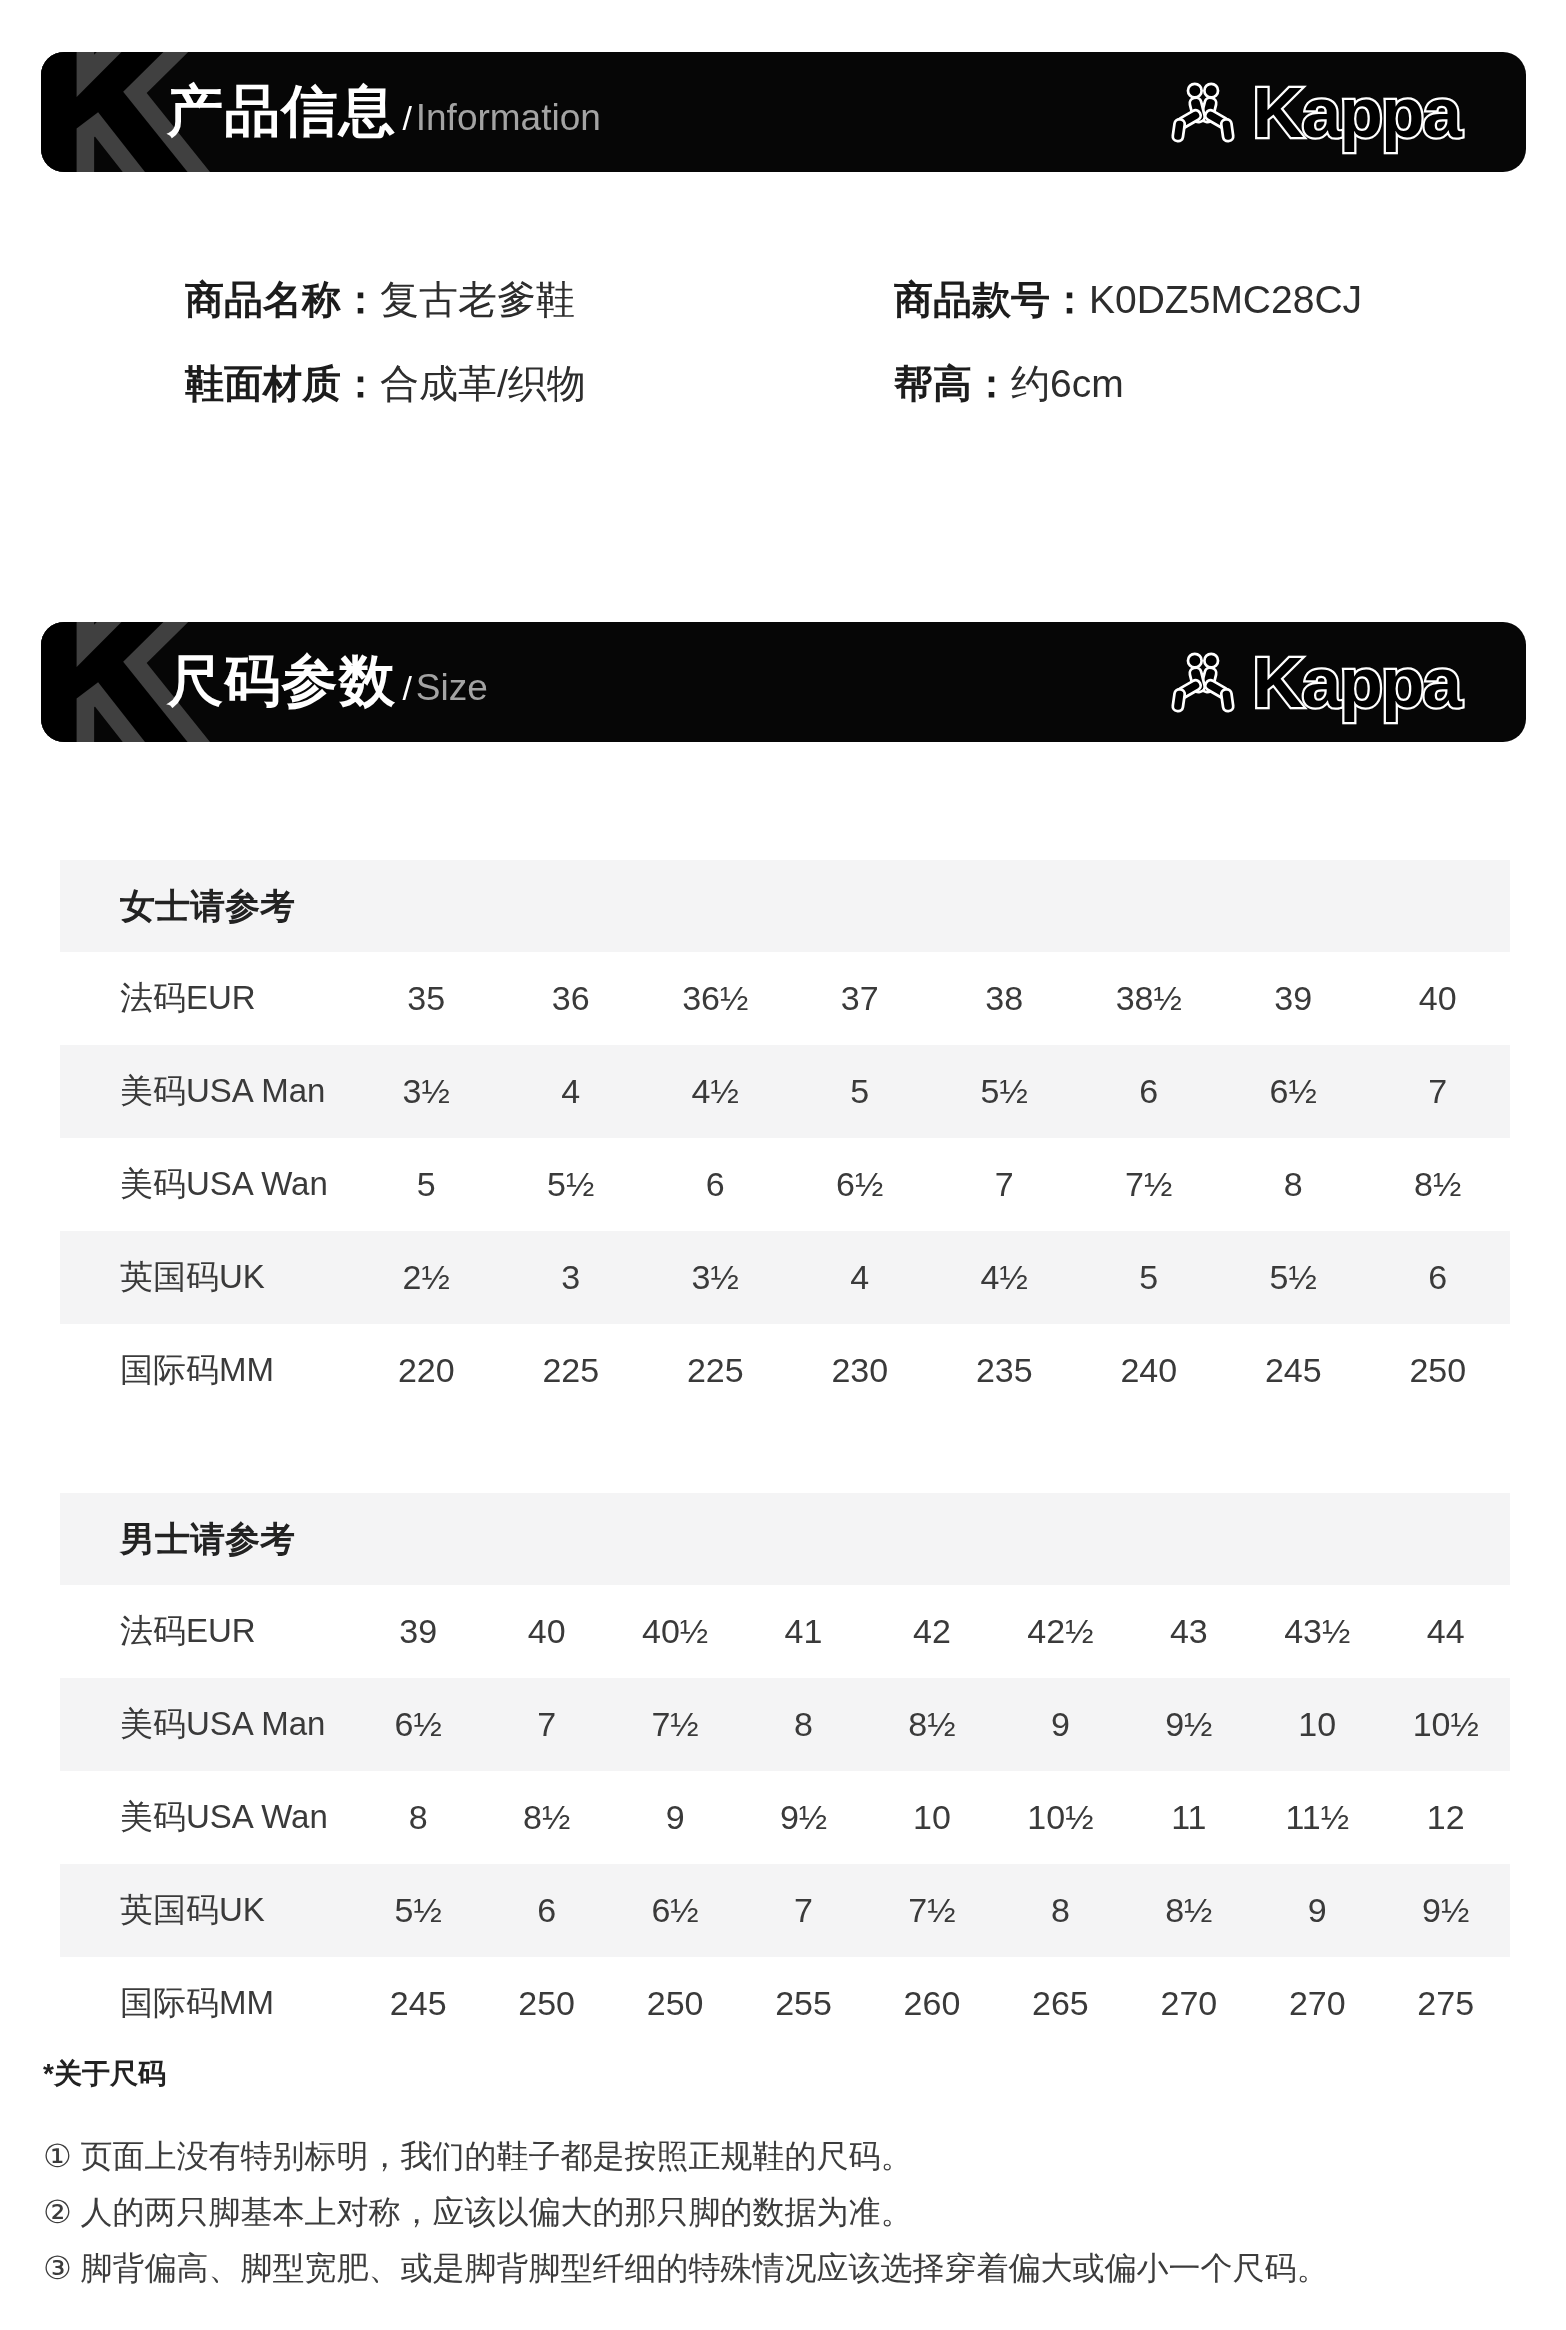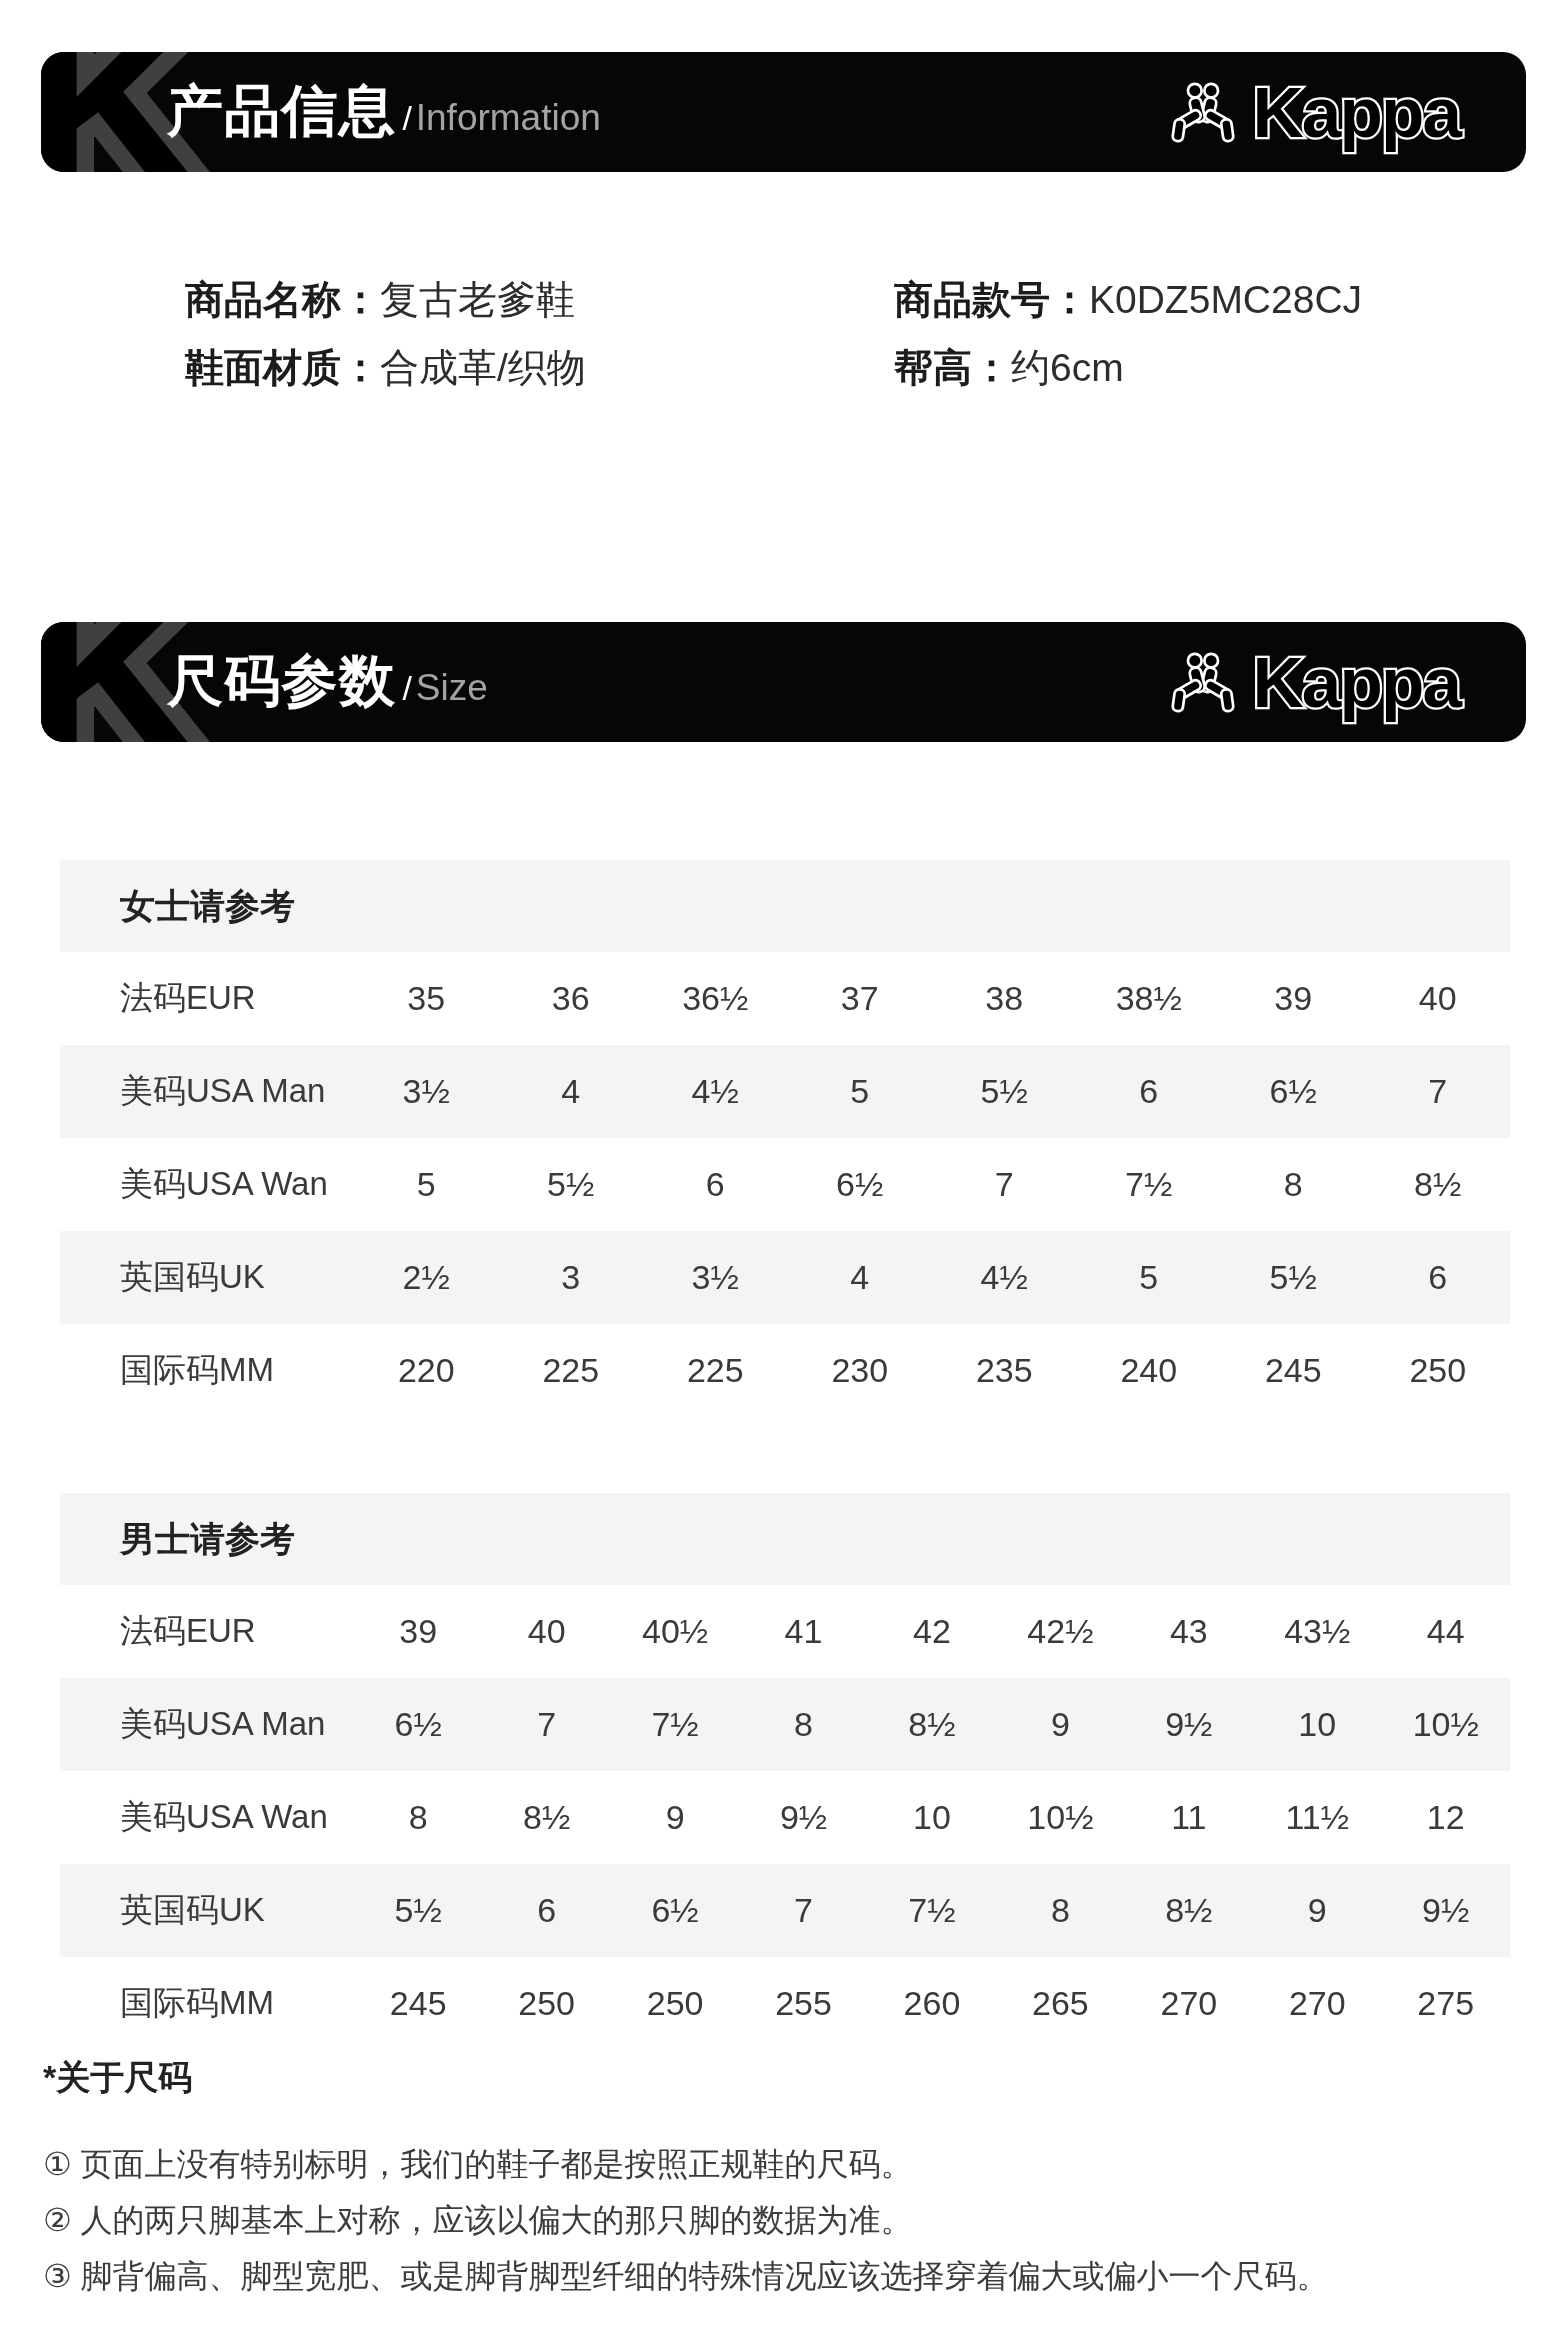--- a/index.html
+++ b/index.html
@@ -79,21 +79,21 @@
   }
 
   
   .info-grid{
     position:absolute;
     left:185px;
     top:279px;
     width:1264px;
     display:grid;
     grid-template-columns:709px auto;
-    row-gap:26px;
+    row-gap:42px;
     font-size:39px;
     line-height:42px;
   }
   .info-field{white-space:nowrap;}
   .f-label{font-weight:700;color:var(--text-dark);}
   .f-value{font-weight:400;color:#2d2d2d;}
 
   
   .tables{
     position:absolute;
@@ -137,21 +137,21 @@
     white-space:nowrap;
   }
 
   
   .notes{
     position:absolute;
     left:43px;
     top:2055px;
     width:1485px;
   }
-  .notes-title{font-size:34px;font-weight:700;color:#222;}
+  .notes-title{font-size:28px;font-weight:700;color:#222;}
   .notes-list{margin-top:35px;}
   .note-item{
     font-size:32px;
     color:#3c3c3c;
     line-height:56px;
     white-space:nowrap;
   }
 </style>
 </head>
 <body>

